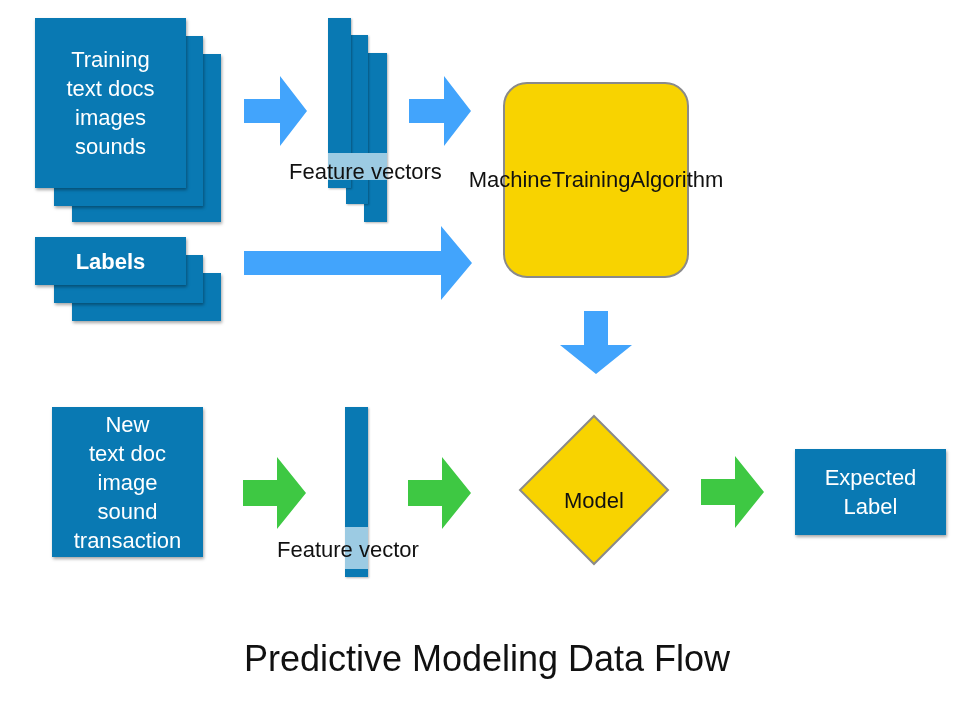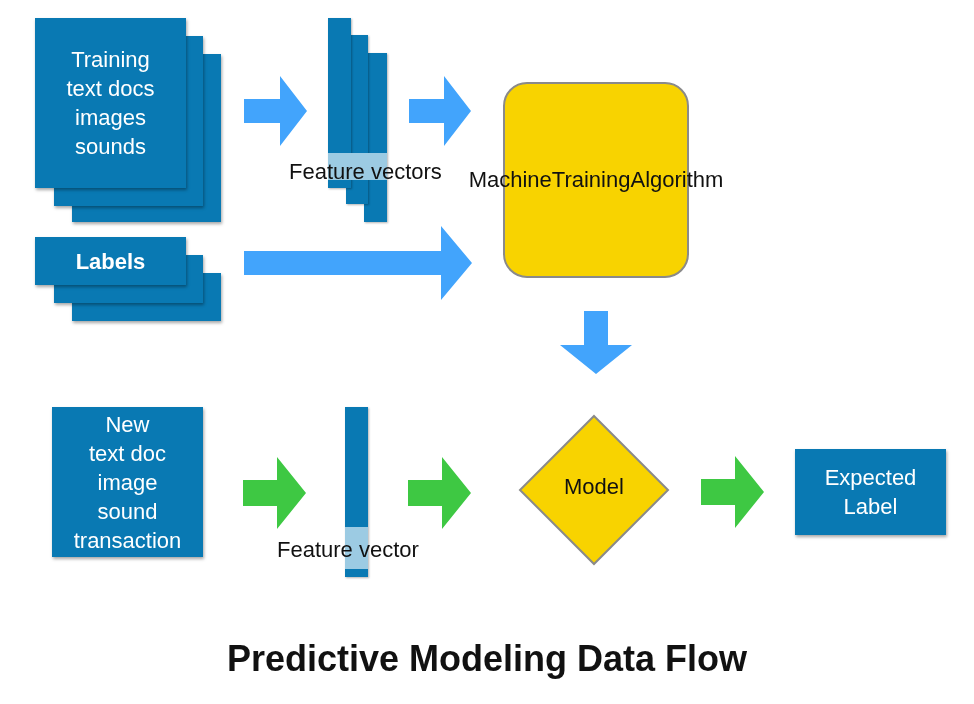--- a/index.html
+++ b/index.html
@@ -12,21 +12,21 @@
                color: #ffffff; font-size: 22px; line-height: 29px; text-align: center; }
   .line { display: block; white-space: nowrap; }
   .vec { position: absolute; background: #0979b3; box-shadow: 1px 1px 2px rgba(0,0,0,0.3); }
   .vec-hl { position: absolute; background: #9ccbe3; }
   .caption { position: absolute; color: #111; font-size: 22px; white-space: nowrap; }
   .ml-box { position: absolute; left: 503px; top: 82px; width: 186px; height: 196px;
             background: #f8d300; border: 2px solid #8a8a8a; border-radius: 24px; box-sizing: border-box;
             display: flex; flex-direction: row; align-items: center; justify-content: center;
             font-size: 22px; line-height: 30px; color: #111; text-align: center; }
   .title { position: absolute; left: 0; width: 974px; top: 638px; text-align: center;
-           font-size: 36px; color: #111; font-weight: bold; }
+           font-size: 36px; color: #111; }
   svg.shape { position: absolute; overflow: visible; }
 </style>
 </head>
 <body>
 
 <div>
   <div class="card" style="left:72px;top:54px;width:149px;height:168px;"></div>
   <div class="card" style="left:54px;top:36px;width:149px;height:170px;"></div>
   <div class="card" style="left:35px;top:18px;width:151px;height:170px;">
     <div class="card-text">
@@ -74,21 +74,21 @@
 
 <div>
   <div class="vec" style="left:345px;top:407px;width:23px;height:170px;"></div>
   <div class="vec-hl" style="left:345px;top:527px;width:23px;height:42px;"></div>
   <div class="caption" style="left:277px;top:537px;">Feature vector</div>
 </div>
 
 <svg class="shape" style="left:518px;top:414px;" width="152" height="152">
   <polygon points="76,2 150,76 76,150 2,76" fill="#f8d300" stroke="#8a8a8a" stroke-width="2"></polygon>
 </svg>
-<div class="abs" style="left:518px;top:474px;width:152px;text-align:center;font-size:22px;color:#111;">Model</div>
+<div class="abs" style="left:518px;top:488px;width:152px;text-align:center;font-size:22px;color:#111;">Model</div>
 
 <div class="card" style="left:795px;top:449px;width:151px;height:86px;">
   <div class="card-text">
     <span class="line">Expected</span>
     <span class="line">Label</span>
   </div>
 </div>
 
 <svg class="shape" style="left:244px;top:76px;" width="64" height="70">
   <polygon points="0,23 36,23 36,0 63,35 36,70 36,47 0,47" fill="#42a4fc"></polygon>

